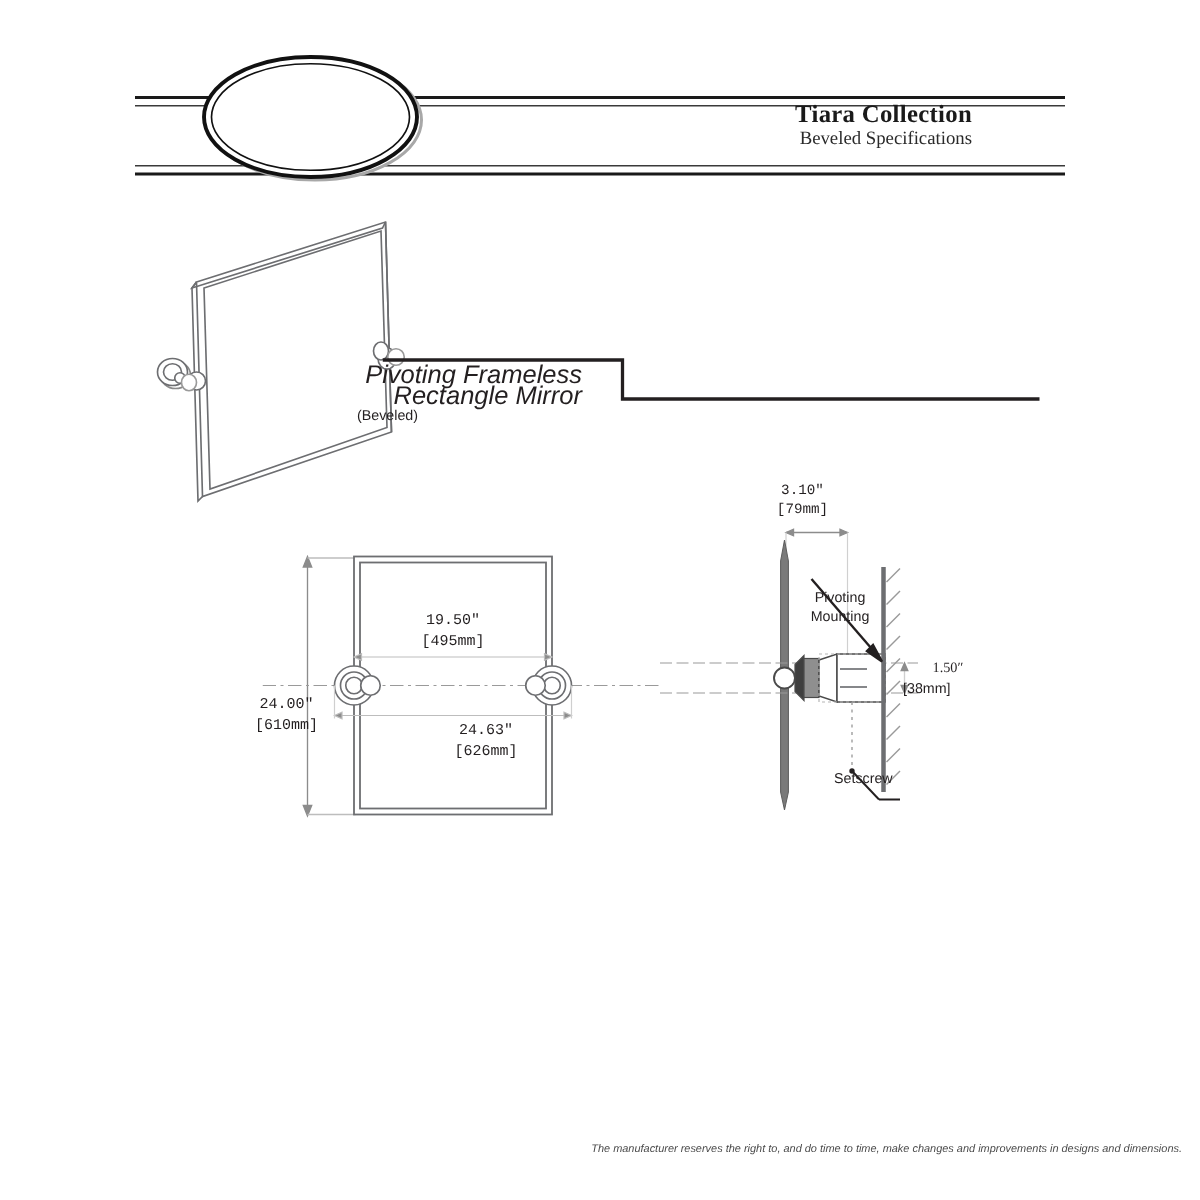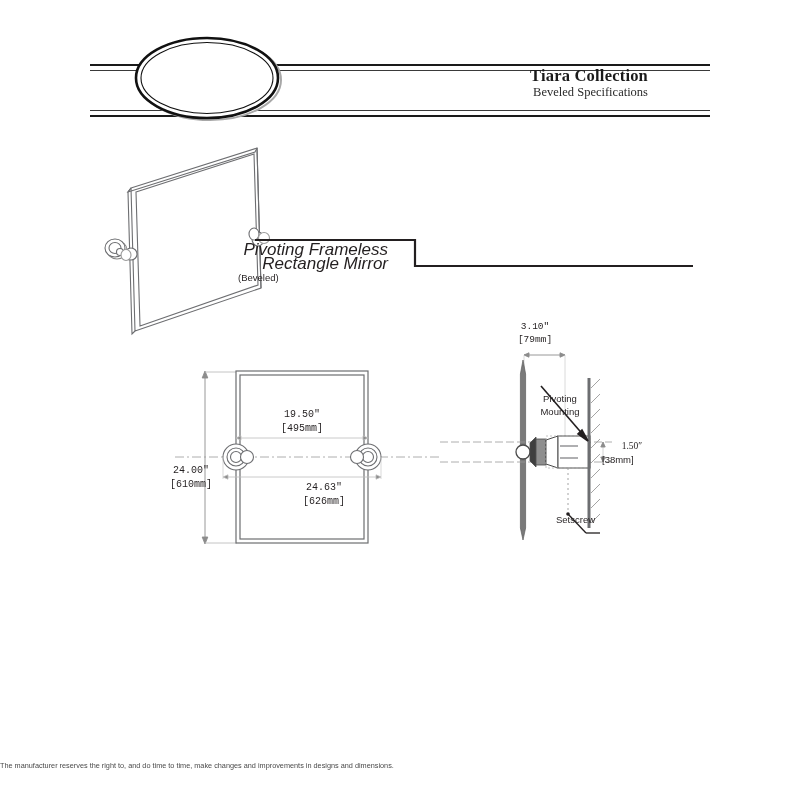--- a/index.html
+++ b/index.html
@@ -94,24 +94,25 @@
     white-space: nowrap;
   }
   .note-c { text-align: center; }
 
   
   #footer-text {
     position: absolute;
     left: 0;
     top: 761px;
     width: 788px;
-    text-align: left;
+    text-align: right;
     font-size: 7.3px;
     color: #4a4a4a;
     white-space: nowrap;
+    font-style: italic;
   }
 
   svg { display: block; }
 </style>
 </head>
 <body>
 
 <div id="page">
 
   <div id="header-band" class="abs">

